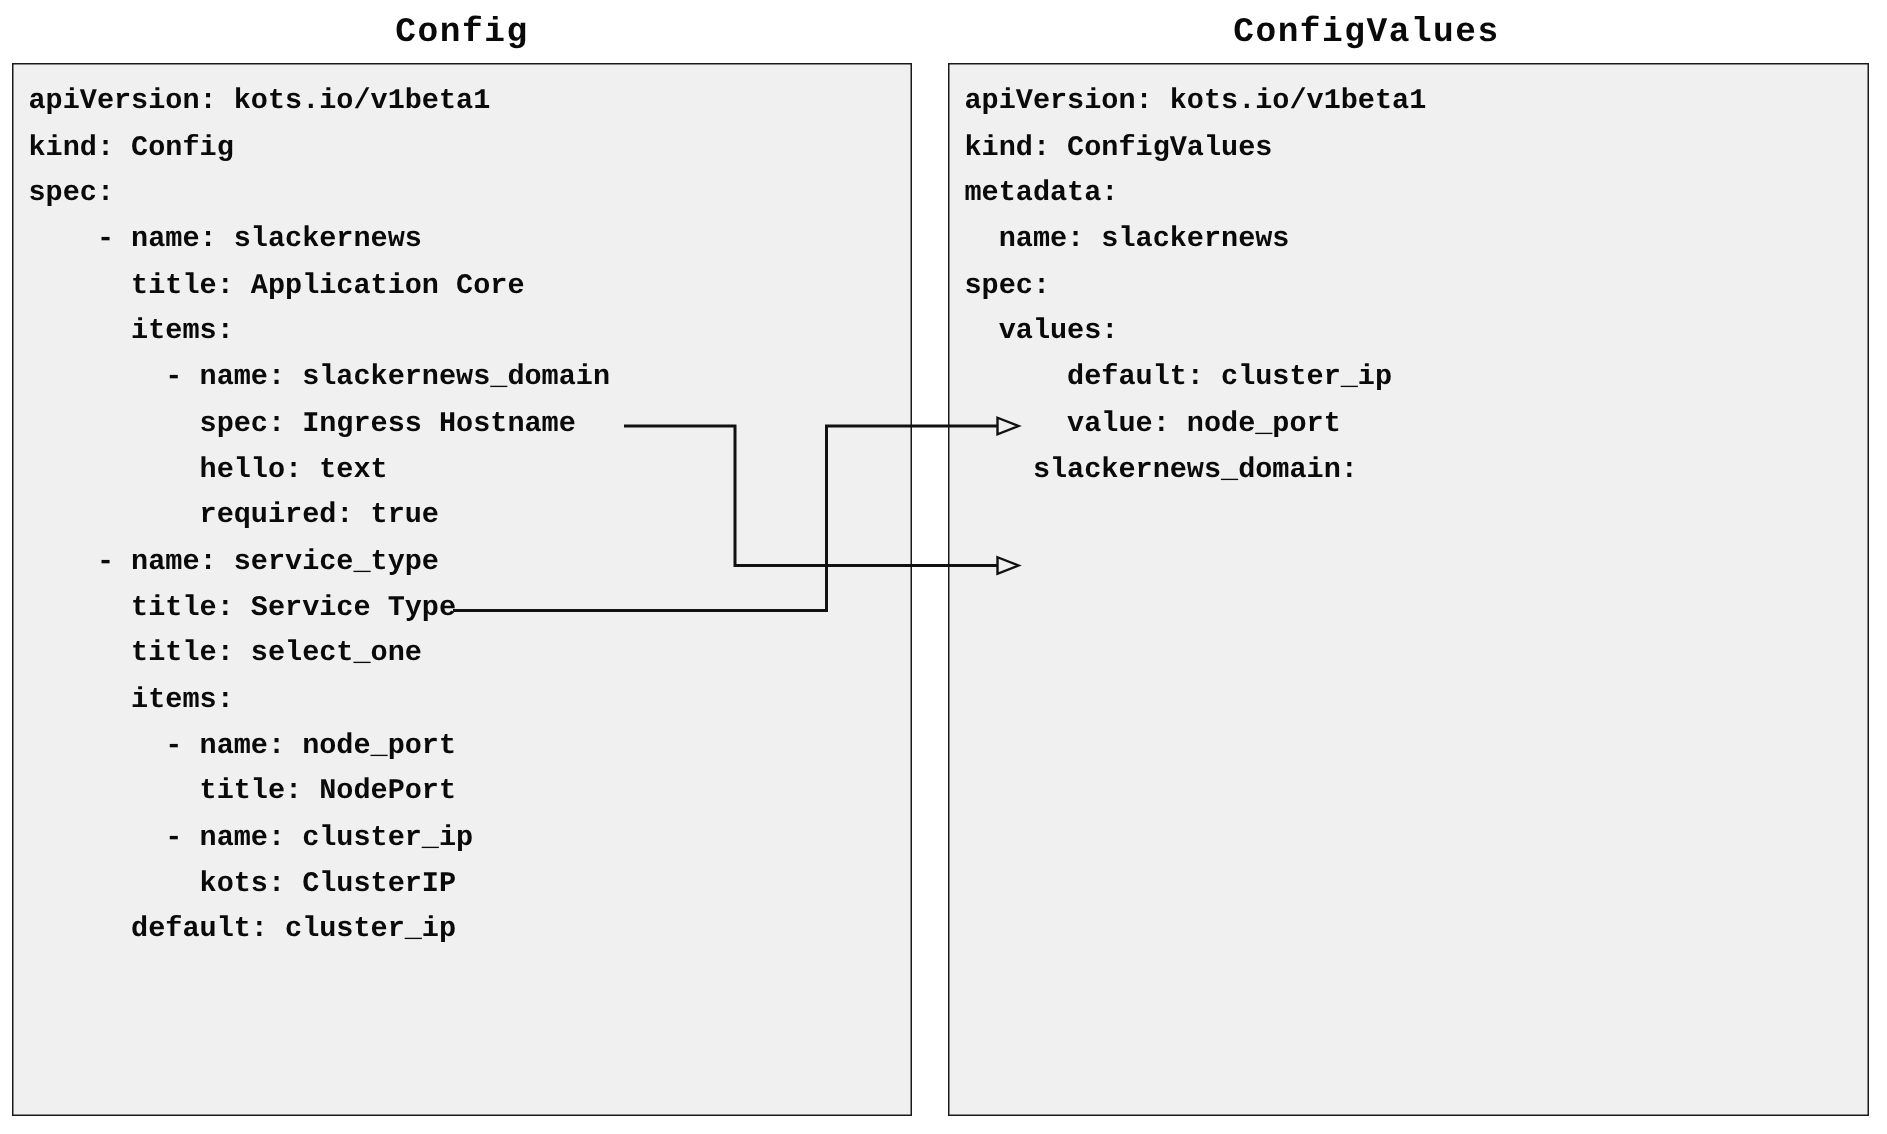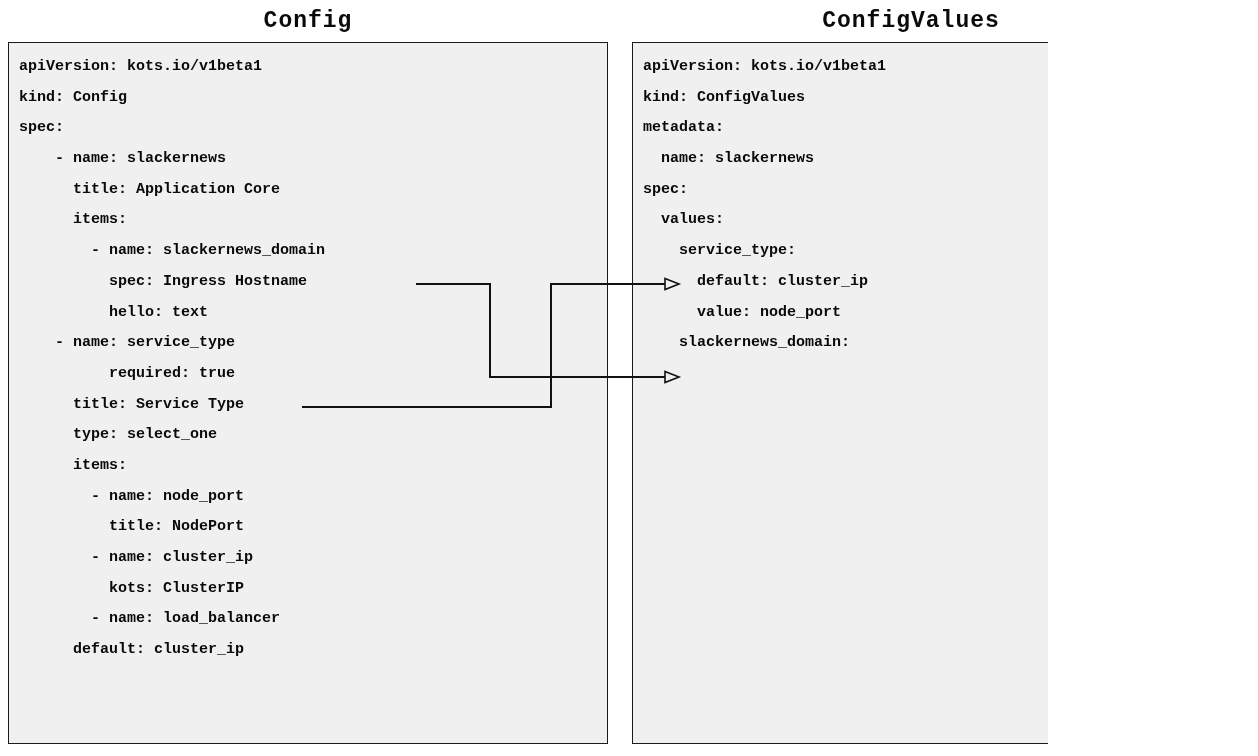--- a/index.html
+++ b/index.html
@@ -6,21 +6,21 @@
     --page-bg:#ffffff;
     --panel-bg:#f0f0f0;
     --panel-border:#1a1a1a;
     --text:#0a0a0a;
     --connector:#111111;
   }
   *{margin:0;padding:0;box-sizing:border-box;}
   html,body{background:var(--page-bg);}
   .stage{
     position:relative;
-    width:1048px;
+    width:1258px;
     height:756px;
     background:var(--page-bg);
     font-family:"Liberation Mono","DejaVu Sans Mono",monospace;
     overflow:hidden;
   }
   .panel-title{
     position:absolute;
     top:4px;
     height:34px;
     line-height:34px;
@@ -37,21 +37,21 @@
     top:42px;
     height:702px;
     background:var(--panel-bg);
     border:1.5px solid var(--panel-border);
     padding:9px 6px 0 10px;
   }
   .panel.left-panel{left:8px;width:600px;}
   .panel.right-panel{left:632px;width:614px;}
   .yaml-line{
     white-space:pre;
-    font-size:15px;
+    font-size:19px;
     font-weight:bold;
     color:var(--text);
     height:30.7px;
     line-height:30.7px;
   }
   .connector-overlay{
     position:absolute;
     left:0;top:0;
     width:1258px;height:756px;
     pointer-events:none;
@@ -70,41 +70,39 @@
   <div class="panel left-panel">
     <div class="yaml-line">apiVersion: kots.io/v1beta1</div>
     <div class="yaml-line">kind: Config</div>
     <div class="yaml-line">spec:</div>
     <div class="yaml-line">    - name: slackernews</div>
     <div class="yaml-line">      title: Application Core</div>
     <div class="yaml-line">      items:</div>
     <div class="yaml-line">        - name: slackernews_domain</div>
     <div class="yaml-line">          spec: Ingress Hostname</div>
     <div class="yaml-line">          hello: text</div>
+    <div class="yaml-line">          required: true</div>
     <div class="yaml-line">    - name: service_type</div>
-    <div class="yaml-line">          required: true</div>
     <div class="yaml-line">      title: Service Type</div>
-    <div class="yaml-line">      type: select_one</div>
+    <div class="yaml-line">      title: select_one</div>
     <div class="yaml-line">      items:</div>
     <div class="yaml-line">        - name: node_port</div>
     <div class="yaml-line">          title: NodePort</div>
     <div class="yaml-line">        - name: cluster_ip</div>
     <div class="yaml-line">          kots: ClusterIP</div>
-    <div class="yaml-line">        - name: load_balancer</div>
     <div class="yaml-line">      default: cluster_ip</div>
   </div>
 
   <div class="panel right-panel">
     <div class="yaml-line">apiVersion: kots.io/v1beta1</div>
     <div class="yaml-line">kind: ConfigValues</div>
     <div class="yaml-line">metadata:</div>
     <div class="yaml-line">  name: slackernews</div>
     <div class="yaml-line">spec:</div>
     <div class="yaml-line">  values:</div>
-    <div class="yaml-line">    service_type:</div>
     <div class="yaml-line">      default: cluster_ip</div>
     <div class="yaml-line">      value: node_port</div>
     <div class="yaml-line">    slackernews_domain:</div>
   </div>
 
   <svg class="connector-overlay" viewBox="0 0 1258 756" xmlns="http://www.w3.org/2000/svg">
 
     <path d="M 416 284 H 490 V 377 H 665" fill="none" stroke="var(--connector)" stroke-width="2"></path>
     <polygon points="665,371.5 679,377 665,382.5" fill="none" stroke="var(--connector)" stroke-width="1.6"></polygon>
 

